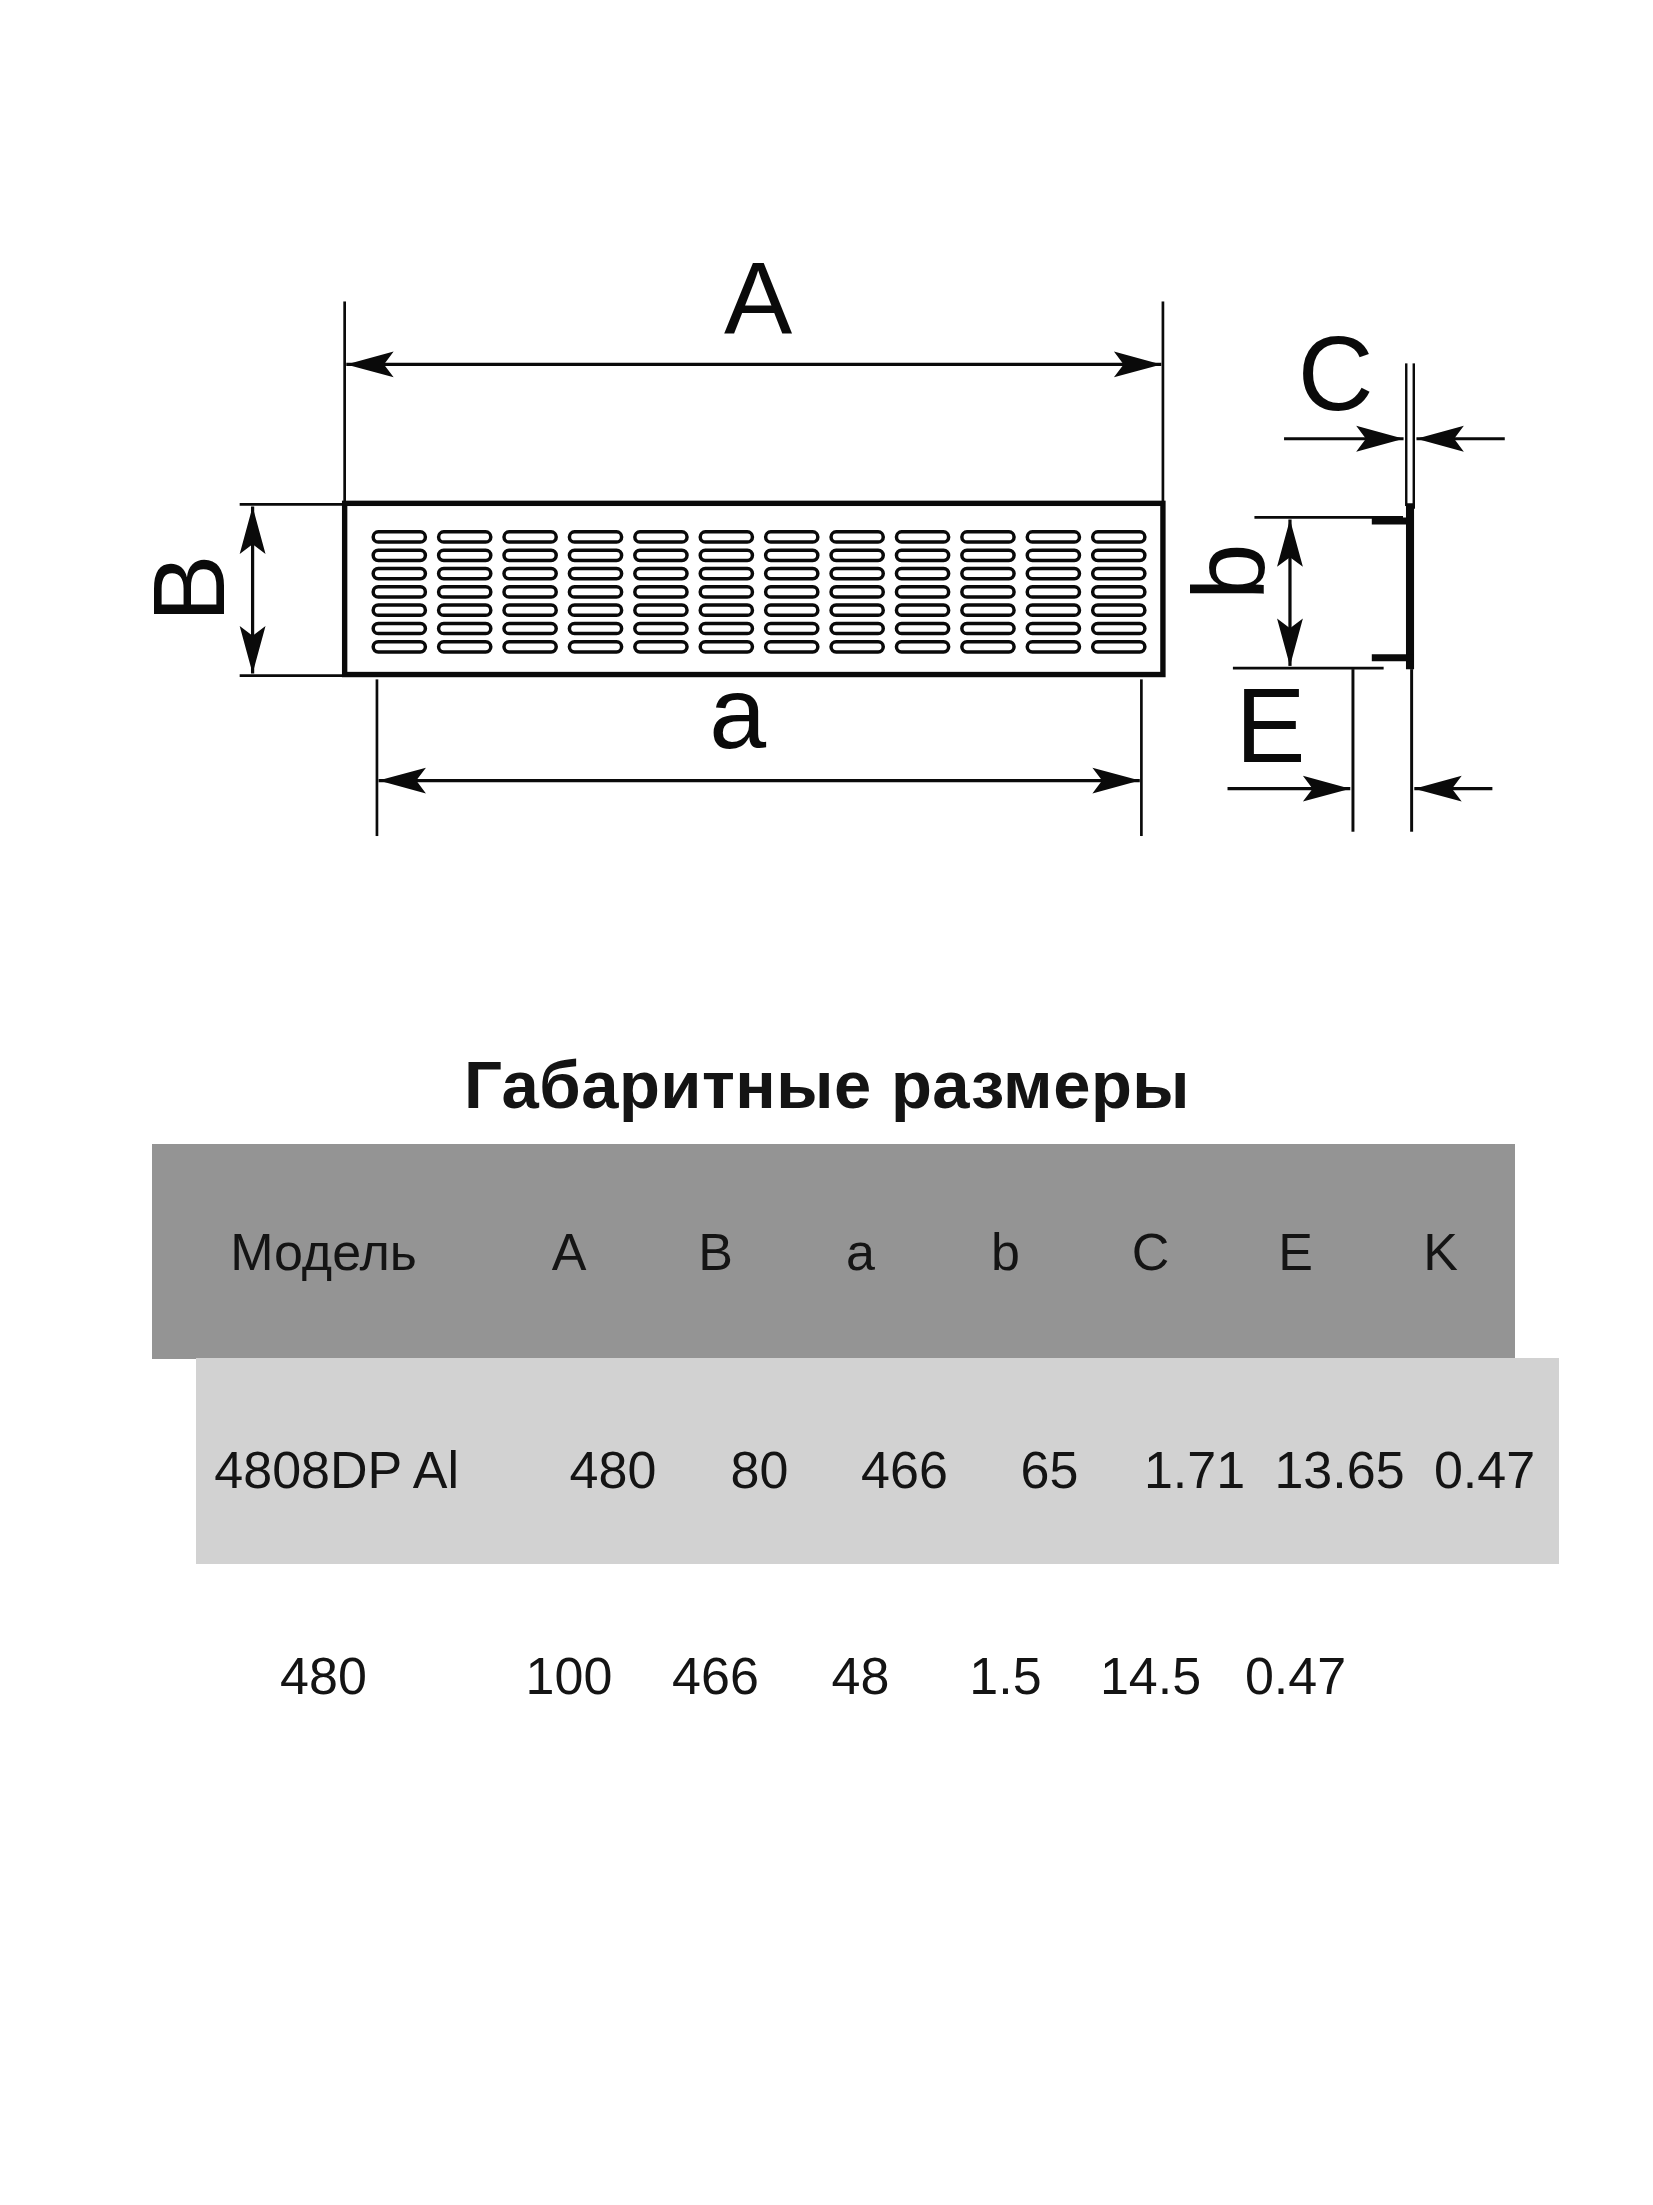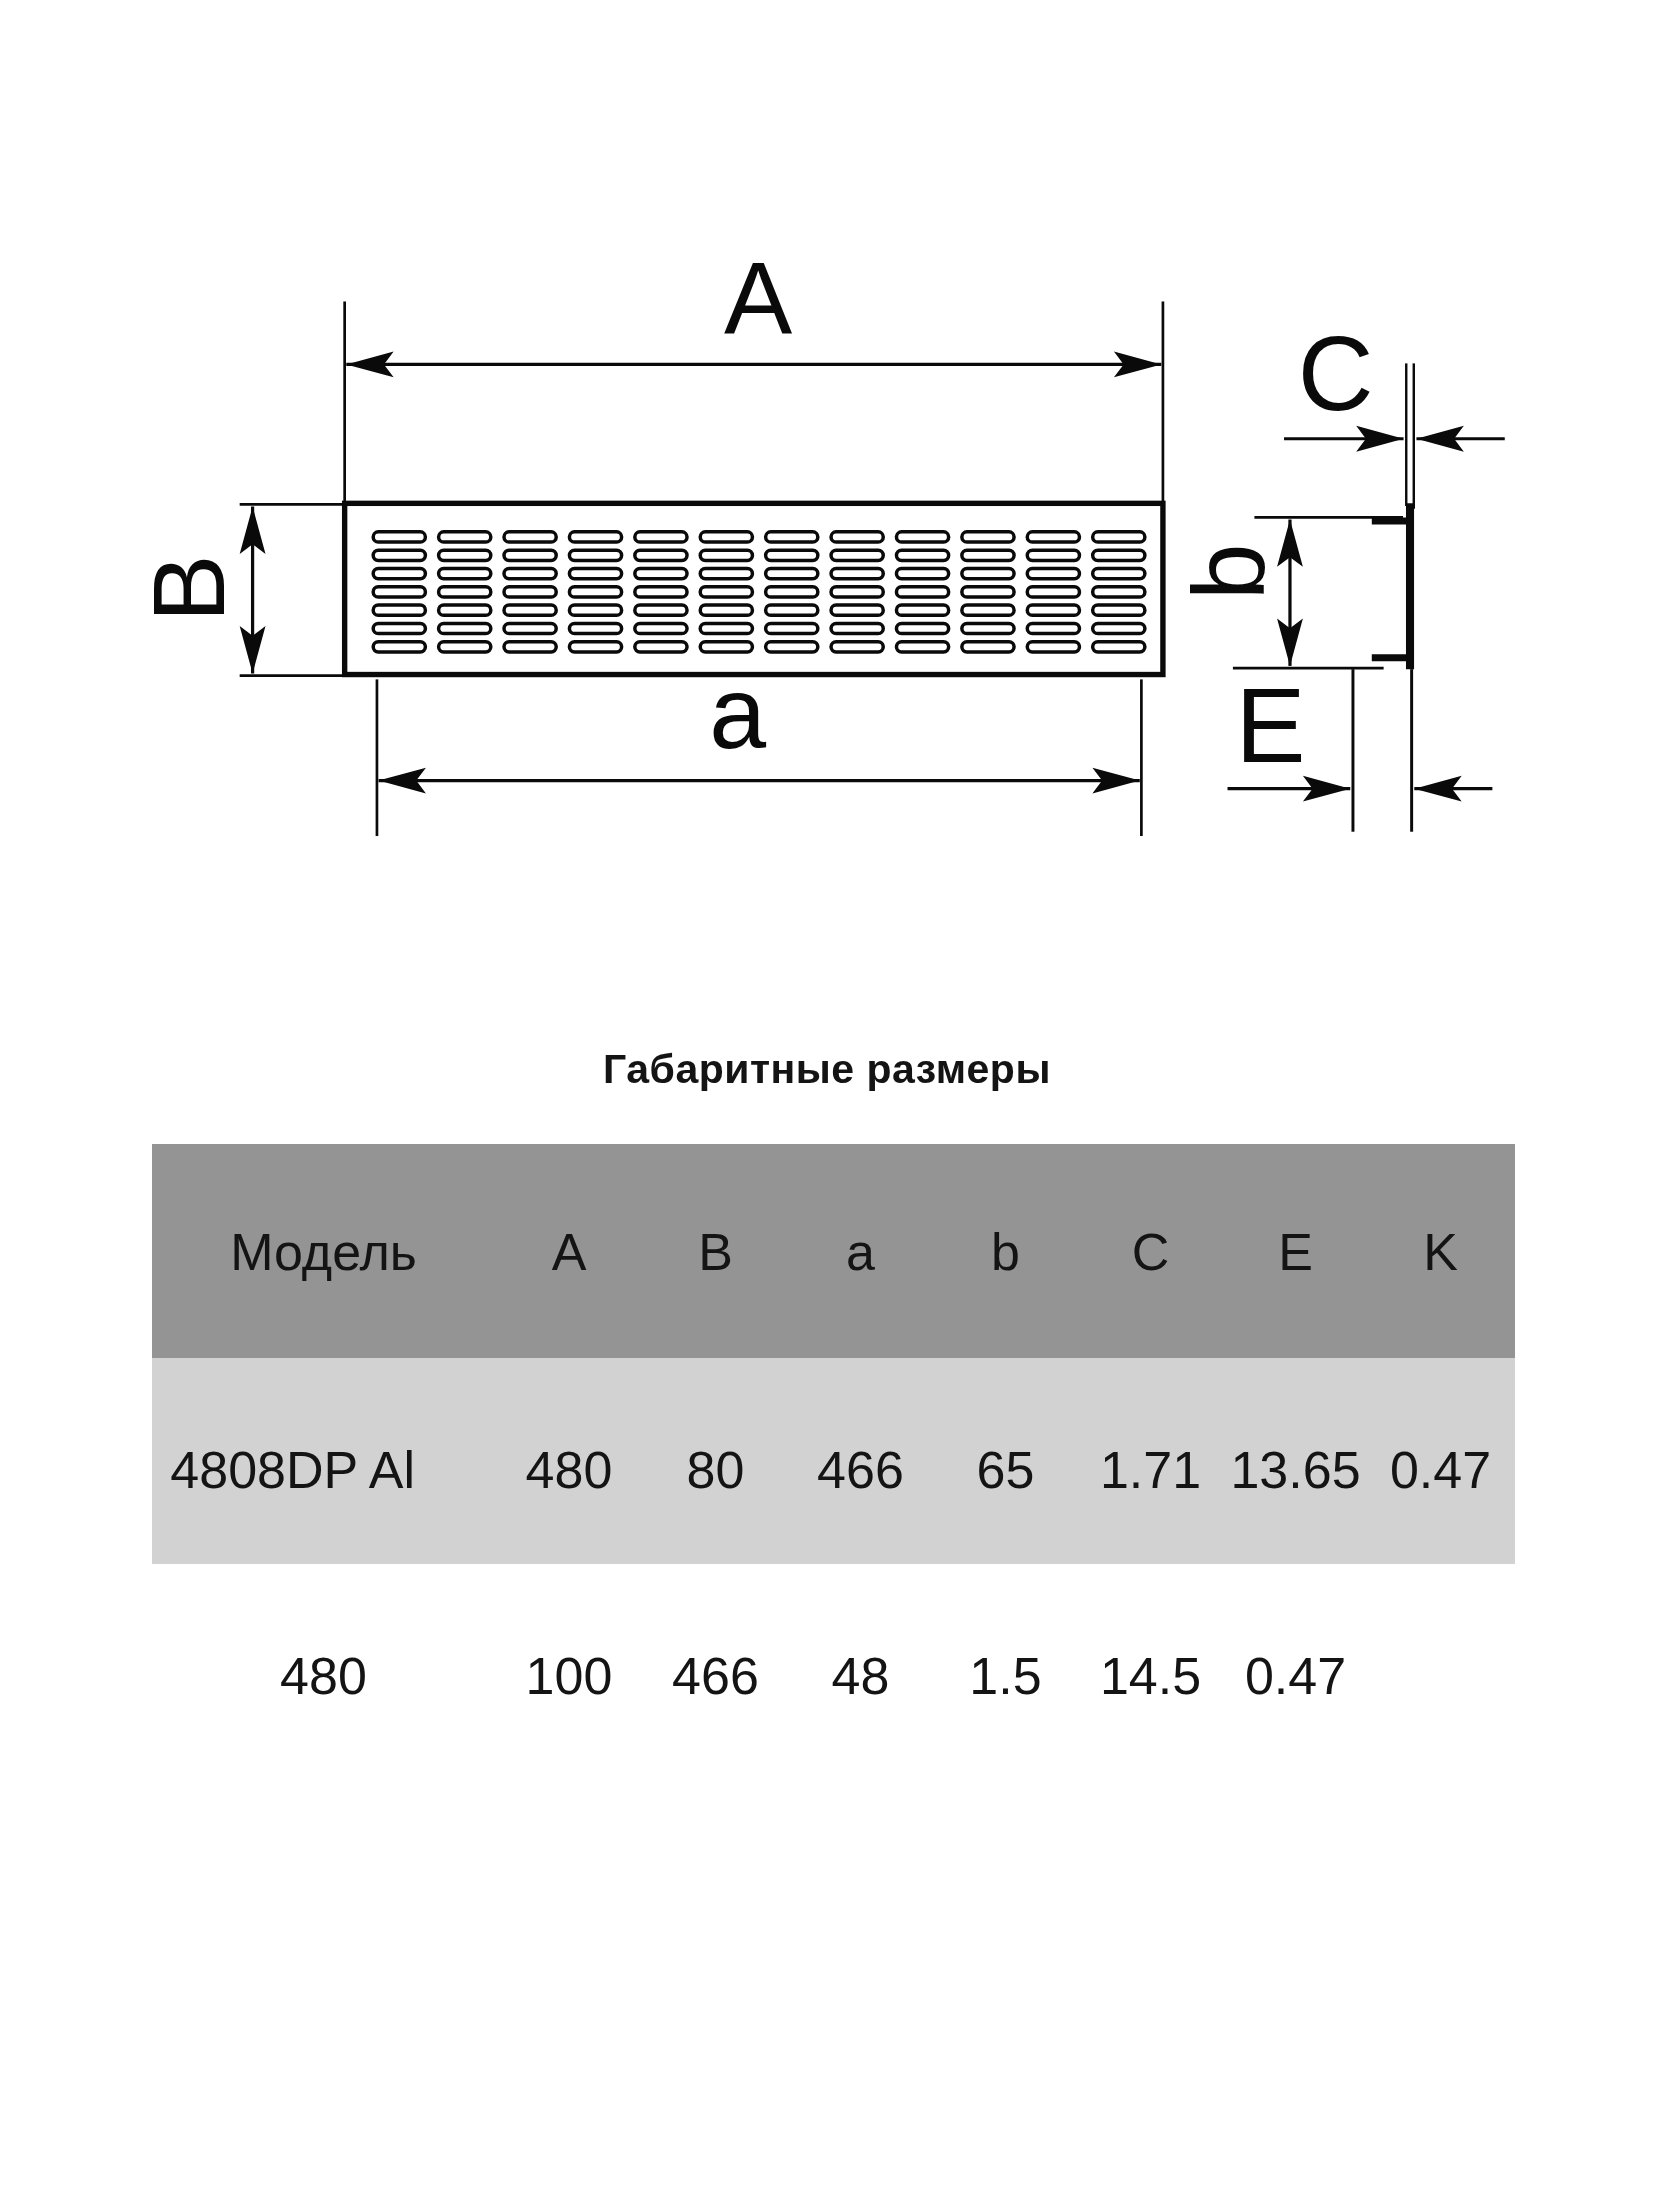--- a/index.html
+++ b/index.html
@@ -9,21 +9,21 @@
   
   .drawing{position:absolute;top:0;left:0;}
   .ln{stroke:#0a0a0a;fill:none;}
   .dim{stroke-width:6;}
   .ext{stroke-width:5;}
   .dart{fill:#0a0a0a;stroke:none;}
   .dimtext{font-family:"Liberation Sans", sans-serif;fill:#0a0a0a;}
 
   
   .tbl-title{position:absolute;top:1046px;left:0;width:1654px;text-align:center;
-             font-size:41px;font-weight:700;letter-spacing:0.5px;}
+             font-size:67px;font-weight:700;letter-spacing:0.5px;}
 
   
   .tbl-row{position:absolute;left:152px;width:1363px;display:grid;
            grid-template-columns:343px 148px 145px 145px 145px 145px 145px 145px;
            align-items:center;box-sizing:border-box;}
   .tbl-header{top:1144px;height:215px;font-weight:400;}
   .row-1{top:1358px;height:206px;padding-top:18.3px;}
   .row-2{top:1564px;height:223px;}
   .cell{text-align:center;font-size:52px;line-height:1;}
   .cell.model{text-align:left;padding-left:18.3px;font-weight:400;}
@@ -175,21 +175,21 @@
 <div class="tbl-row tbl-header" id="tbl-header" style="background: rgb(148, 148, 148);">
     <div class="cell">Модель</div>
     <div class="cell">A</div>
     <div class="cell">B</div>
     <div class="cell">a</div>
     <div class="cell">b</div>
     <div class="cell">C</div>
     <div class="cell">E</div>
     <div class="cell">K</div>
   </div>
-<div class="tbl-row row-1" id="tbl-row-1" style="background: rgb(210, 210, 210);">
+<div class="tbl-row row-1" id="tbl-row-1" style="background: rgb(210, 210, 210); margin-left: 44px;">
     <div class="cell model">4808DP Al</div>
     <div class="cell value">480</div>
     <div class="cell value">80</div>
     <div class="cell value">466</div>
     <div class="cell value">65</div>
     <div class="cell value">1.71</div>
     <div class="cell value">13.65</div>
     <div class="cell value">0.47</div>
   </div>
 <div class="tbl-row row-2" id="tbl-row-2" style="background: rgb(255, 255, 255);">

